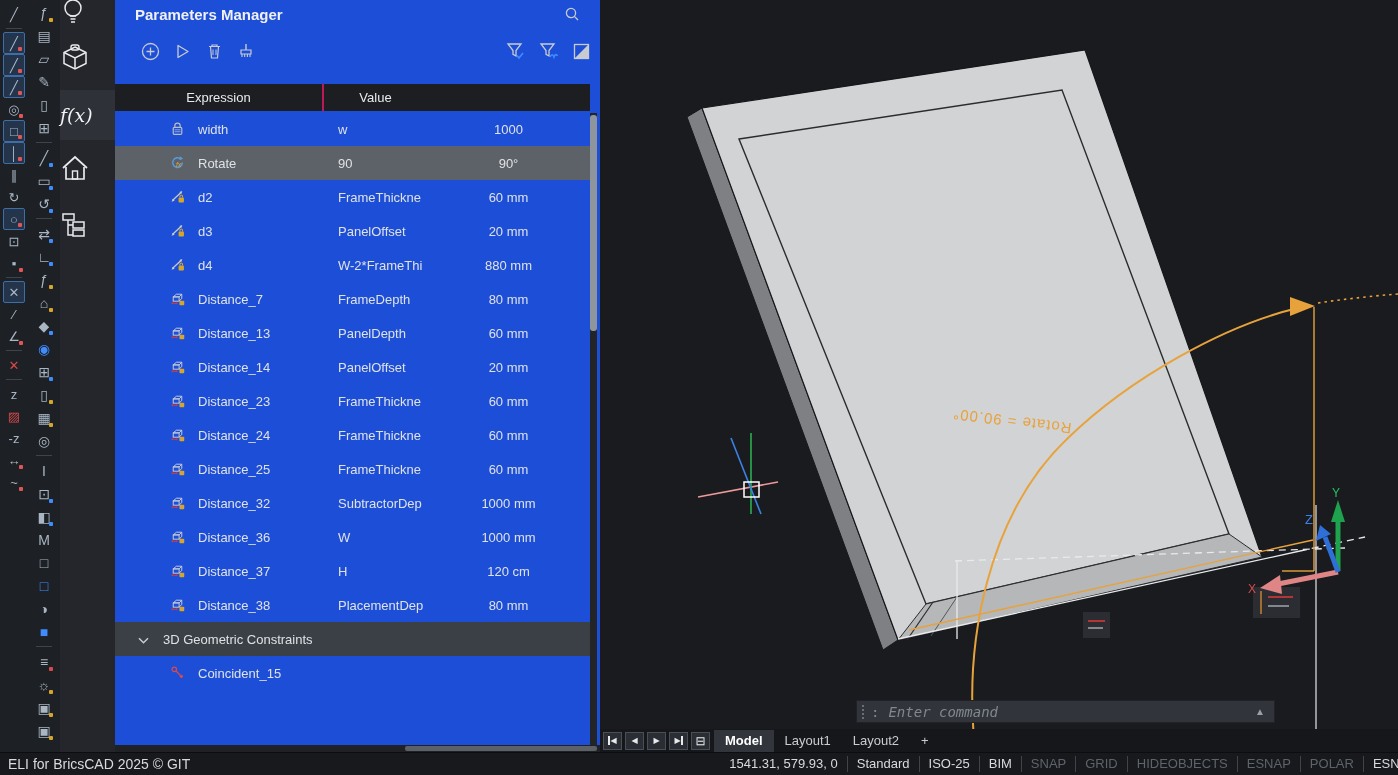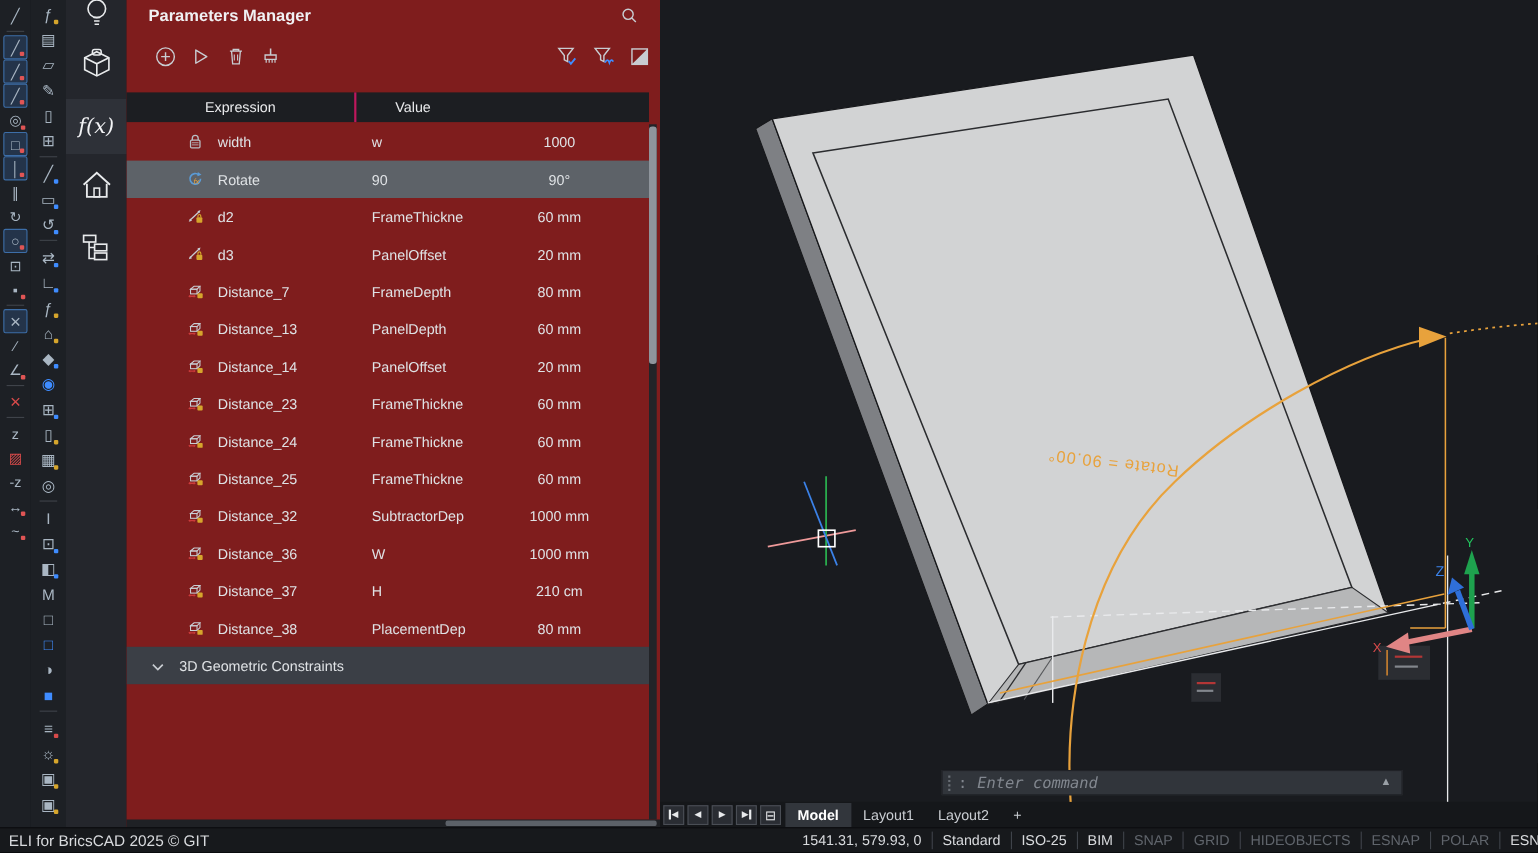--- a/index.html
+++ b/index.html
@@ -12,26 +12,26 @@
   #rail-a{left:0;width:28px;padding-top:3px;}
   #rail-b{left:28px;width:32px;padding-top:1px;}
   .ri{position:relative;width:22px;height:22px;display:flex;align-items:center;justify-content:center;
       color:#a9b6c3;font-size:13px;flex:0 0 auto;cursor:default;}
   #rail-b .ri{height:23px;font-size:14px;}
   .ri.sel{background:#24344a;border:1px solid #3d6ea8;border-radius:2px;}
   .ri .dot{position:absolute;right:2px;bottom:2px;width:4px;height:4px;border-radius:1px;}
   .rdiv{width:16px;height:1px;background:#3f434a;margin:3px 0;flex:0 0 auto;}
 
   #rail-c{position:absolute;left:60px;top:0;width:55px;height:752px;background:#24262c;}
-  .rc-item{position:absolute;left:0;width:55px;height:46px;display:flex;align-items:center;justify-content:center;color:#e8eaec;}
+  .rc-item{position:absolute;left:0;width:55px;height:46px;display:flex;align-items:center;justify-content:flex-start;color:#e8eaec;}
   .rc-item.active{background:#2e3138;height:50px;}
   .rc-fx{font-family:"DejaVu Serif",serif;font-style:italic;font-size:19px;color:#f2f3f5;}
 
   
-  #panel{position:absolute;left:115px;top:0;width:485px;height:752px;background:#7f1d1d;}
+  #panel{position:absolute;left:115px;top:0;width:485px;height:752px;background:#1d4ed8;}
   .p-title{position:absolute;left:20px;top:6px;font-size:15px;font-weight:600;color:#f0f1f3;}
   .p-search{position:absolute;right:20px;top:6px;}
   .p-toolbar{position:absolute;left:0;top:38px;width:100%;height:30px;}
   .tb-ico{position:absolute;top:2px;width:22px;height:22px;display:flex;align-items:center;justify-content:center;cursor:pointer;}
   .p-header{position:absolute;left:0;top:84px;width:475px;height:27px;background:#1c1e22;display:grid;
             grid-template-columns:207px 105px 163px;align-items:center;font-size:13px;color:#e9eaec;}
   .p-header .hc{text-align:center;height:27px;line-height:27px;}
   .p-header .hc+.hc{border-left:2px solid #be185d;}
   #rows{position:absolute;left:0;top:112px;width:475px;height:633px;overflow:hidden;font-size:13px;}
   .prow{display:grid;grid-template-columns:207px 105px 163px;height:34px;align-items:center;}
@@ -294,20 +294,36 @@
             </span>
             <span>d3</span>
           </div>
           <div class="cell-expr">PanelOffset</div>
           <div class="cell-val">20 mm</div>
         </div>
         <div class="prow">
           <div class="cell-name">
             <span class="rowico">
               <svg width="15" height="15" viewBox="0 0 14 14">
+                <path d="M2.5 10.5 10.5 3" stroke="#c9ced4" stroke-width="1.1"></path>
+                <path d="M1.5 11.8 4.3 11 2.6 9z" fill="#c9ced4"></path>
+                <path d="M11.5 1.8 8.8 2.8 10.5 4.6z" fill="#c9ced4"></path>
+                <rect x="8" y="8" width="5" height="4.5" rx=".8" fill="#d6a52c"></rect>
+                <path d="M9.3 8V6.8a1.2 1.2 0 0 1 2.4 0V8" fill="none" stroke="#d6a52c" stroke-width="1"></path>
+              </svg>
+            </span>
+            <span>d4</span>
+          </div>
+          <div class="cell-expr">W-2*FrameThi</div>
+          <div class="cell-val">880 mm</div>
+        </div>
+        <div class="prow">
+          <div class="cell-name">
+            <span class="rowico">
+              <svg width="15" height="15" viewBox="0 0 14 14">
                 <path d="M3 5.5 6 3h5L8.5 5.5z" fill="none" stroke="#c9ced4" stroke-width=".9"></path>
                 <path d="M11 3v4L8.5 9.5" fill="none" stroke="#c9ced4" stroke-width=".9"></path>
                 <rect x="3" y="5.5" width="5.5" height="4" fill="none" stroke="#c9ced4" stroke-width=".9"></rect>
                 <path d="M2 11.5h4.5" stroke="#cc3b3b" stroke-width="1.1"></path>
                 <path d="M1 11.5l1.8-1.2v2.4zM7.5 11.5 5.7 10.3v2.4z" fill="#cc3b3b"></path>
                 <rect x="8.8" y="9" width="4.5" height="4.2" rx=".8" fill="#d6a52c"></rect>
               </svg>
             </span>
             <span>Distance_7</span>
           </div>
@@ -441,21 +457,21 @@
                 <path d="M11 3v4L8.5 9.5" fill="none" stroke="#c9ced4" stroke-width=".9"></path>
                 <rect x="3" y="5.5" width="5.5" height="4" fill="none" stroke="#c9ced4" stroke-width=".9"></rect>
                 <path d="M2 11.5h4.5" stroke="#cc3b3b" stroke-width="1.1"></path>
                 <path d="M1 11.5l1.8-1.2v2.4zM7.5 11.5 5.7 10.3v2.4z" fill="#cc3b3b"></path>
                 <rect x="8.8" y="9" width="4.5" height="4.2" rx=".8" fill="#d6a52c"></rect>
               </svg>
             </span>
             <span>Distance_37</span>
           </div>
           <div class="cell-expr">H</div>
-          <div class="cell-val">210 cm</div>
+          <div class="cell-val">120 cm</div>
         </div>
         <div class="prow">
           <div class="cell-name">
             <span class="rowico">
               <svg width="15" height="15" viewBox="0 0 14 14">
                 <path d="M3 5.5 6 3h5L8.5 5.5z" fill="none" stroke="#c9ced4" stroke-width=".9"></path>
                 <path d="M11 3v4L8.5 9.5" fill="none" stroke="#c9ced4" stroke-width=".9"></path>
                 <rect x="3" y="5.5" width="5.5" height="4" fill="none" stroke="#c9ced4" stroke-width=".9"></rect>
                 <path d="M2 11.5h4.5" stroke="#cc3b3b" stroke-width="1.1"></path>
                 <path d="M1 11.5l1.8-1.2v2.4zM7.5 11.5 5.7 10.3v2.4z" fill="#cc3b3b"></path>
@@ -465,20 +481,34 @@
             <span>Distance_38</span>
           </div>
           <div class="cell-expr">PlacementDep</div>
           <div class="cell-val">80 mm</div>
         </div>
         <div class="psec">
           <span><svg width="11" height="7" viewBox="0 0 11 7">
               <path d="M1 1.2 5.5 5.8 10 1.2" fill="none" stroke="#c8ccd1" stroke-width="1.5"></path>
             </svg></span>
           <span>3D Geometric Constraints</span>
+        </div>
+        <div class="prow">
+          <div class="cell-name">
+            <span class="rowico">
+              <svg width="15" height="15" viewBox="0 0 14 14">
+                <circle cx="4" cy="4" r="2.1" fill="none" stroke="#d84a4a" stroke-width="1.2"></circle>
+                <path d="M5.6 5.6 9.8 9.8" stroke="#d84a4a" stroke-width="1.2"></path>
+                <circle cx="10.6" cy="10.6" r="1.5" fill="#d84a4a"></circle>
+              </svg>
+            </span>
+            <span>Coincident_15</span>
+          </div>
+          <div class="cell-expr"></div>
+          <div class="cell-val"></div>
         </div>
       </div>
   </div>
   <div id="vscroll">
       <div id="vthumb"></div>
     </div>
   <div id="hscroll">
       <div id="hthumb"></div>
     </div>
 

